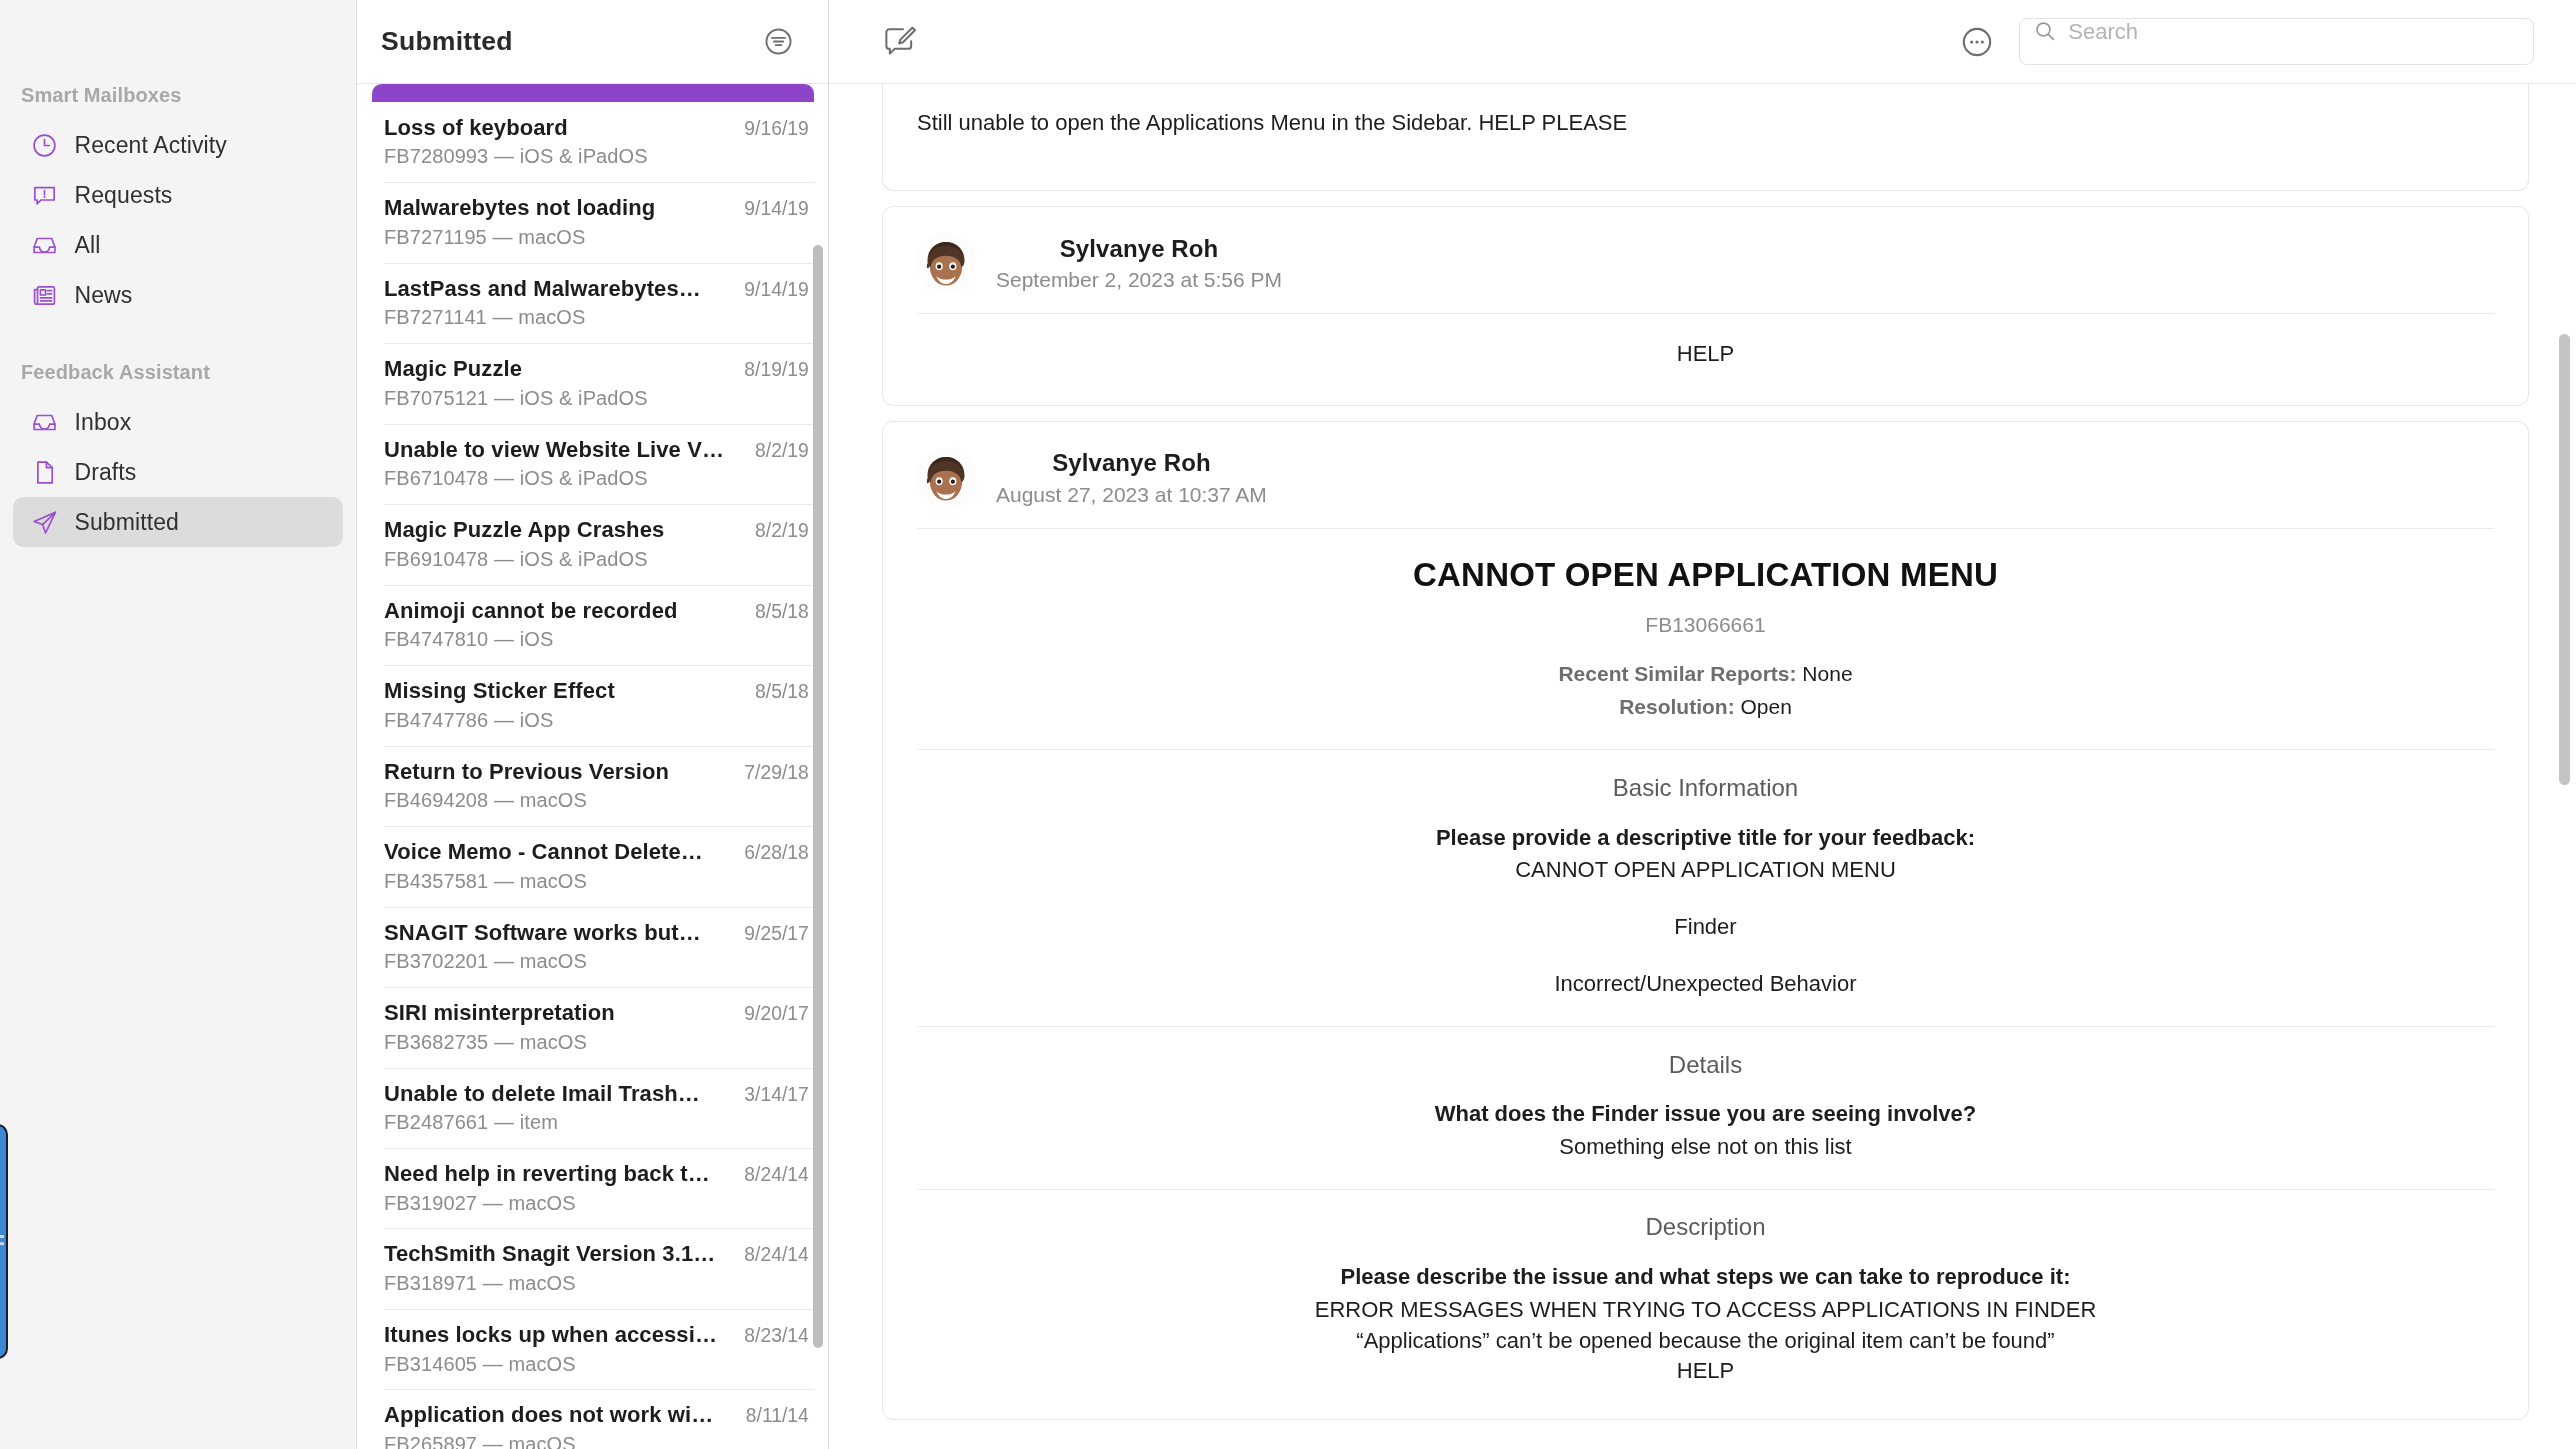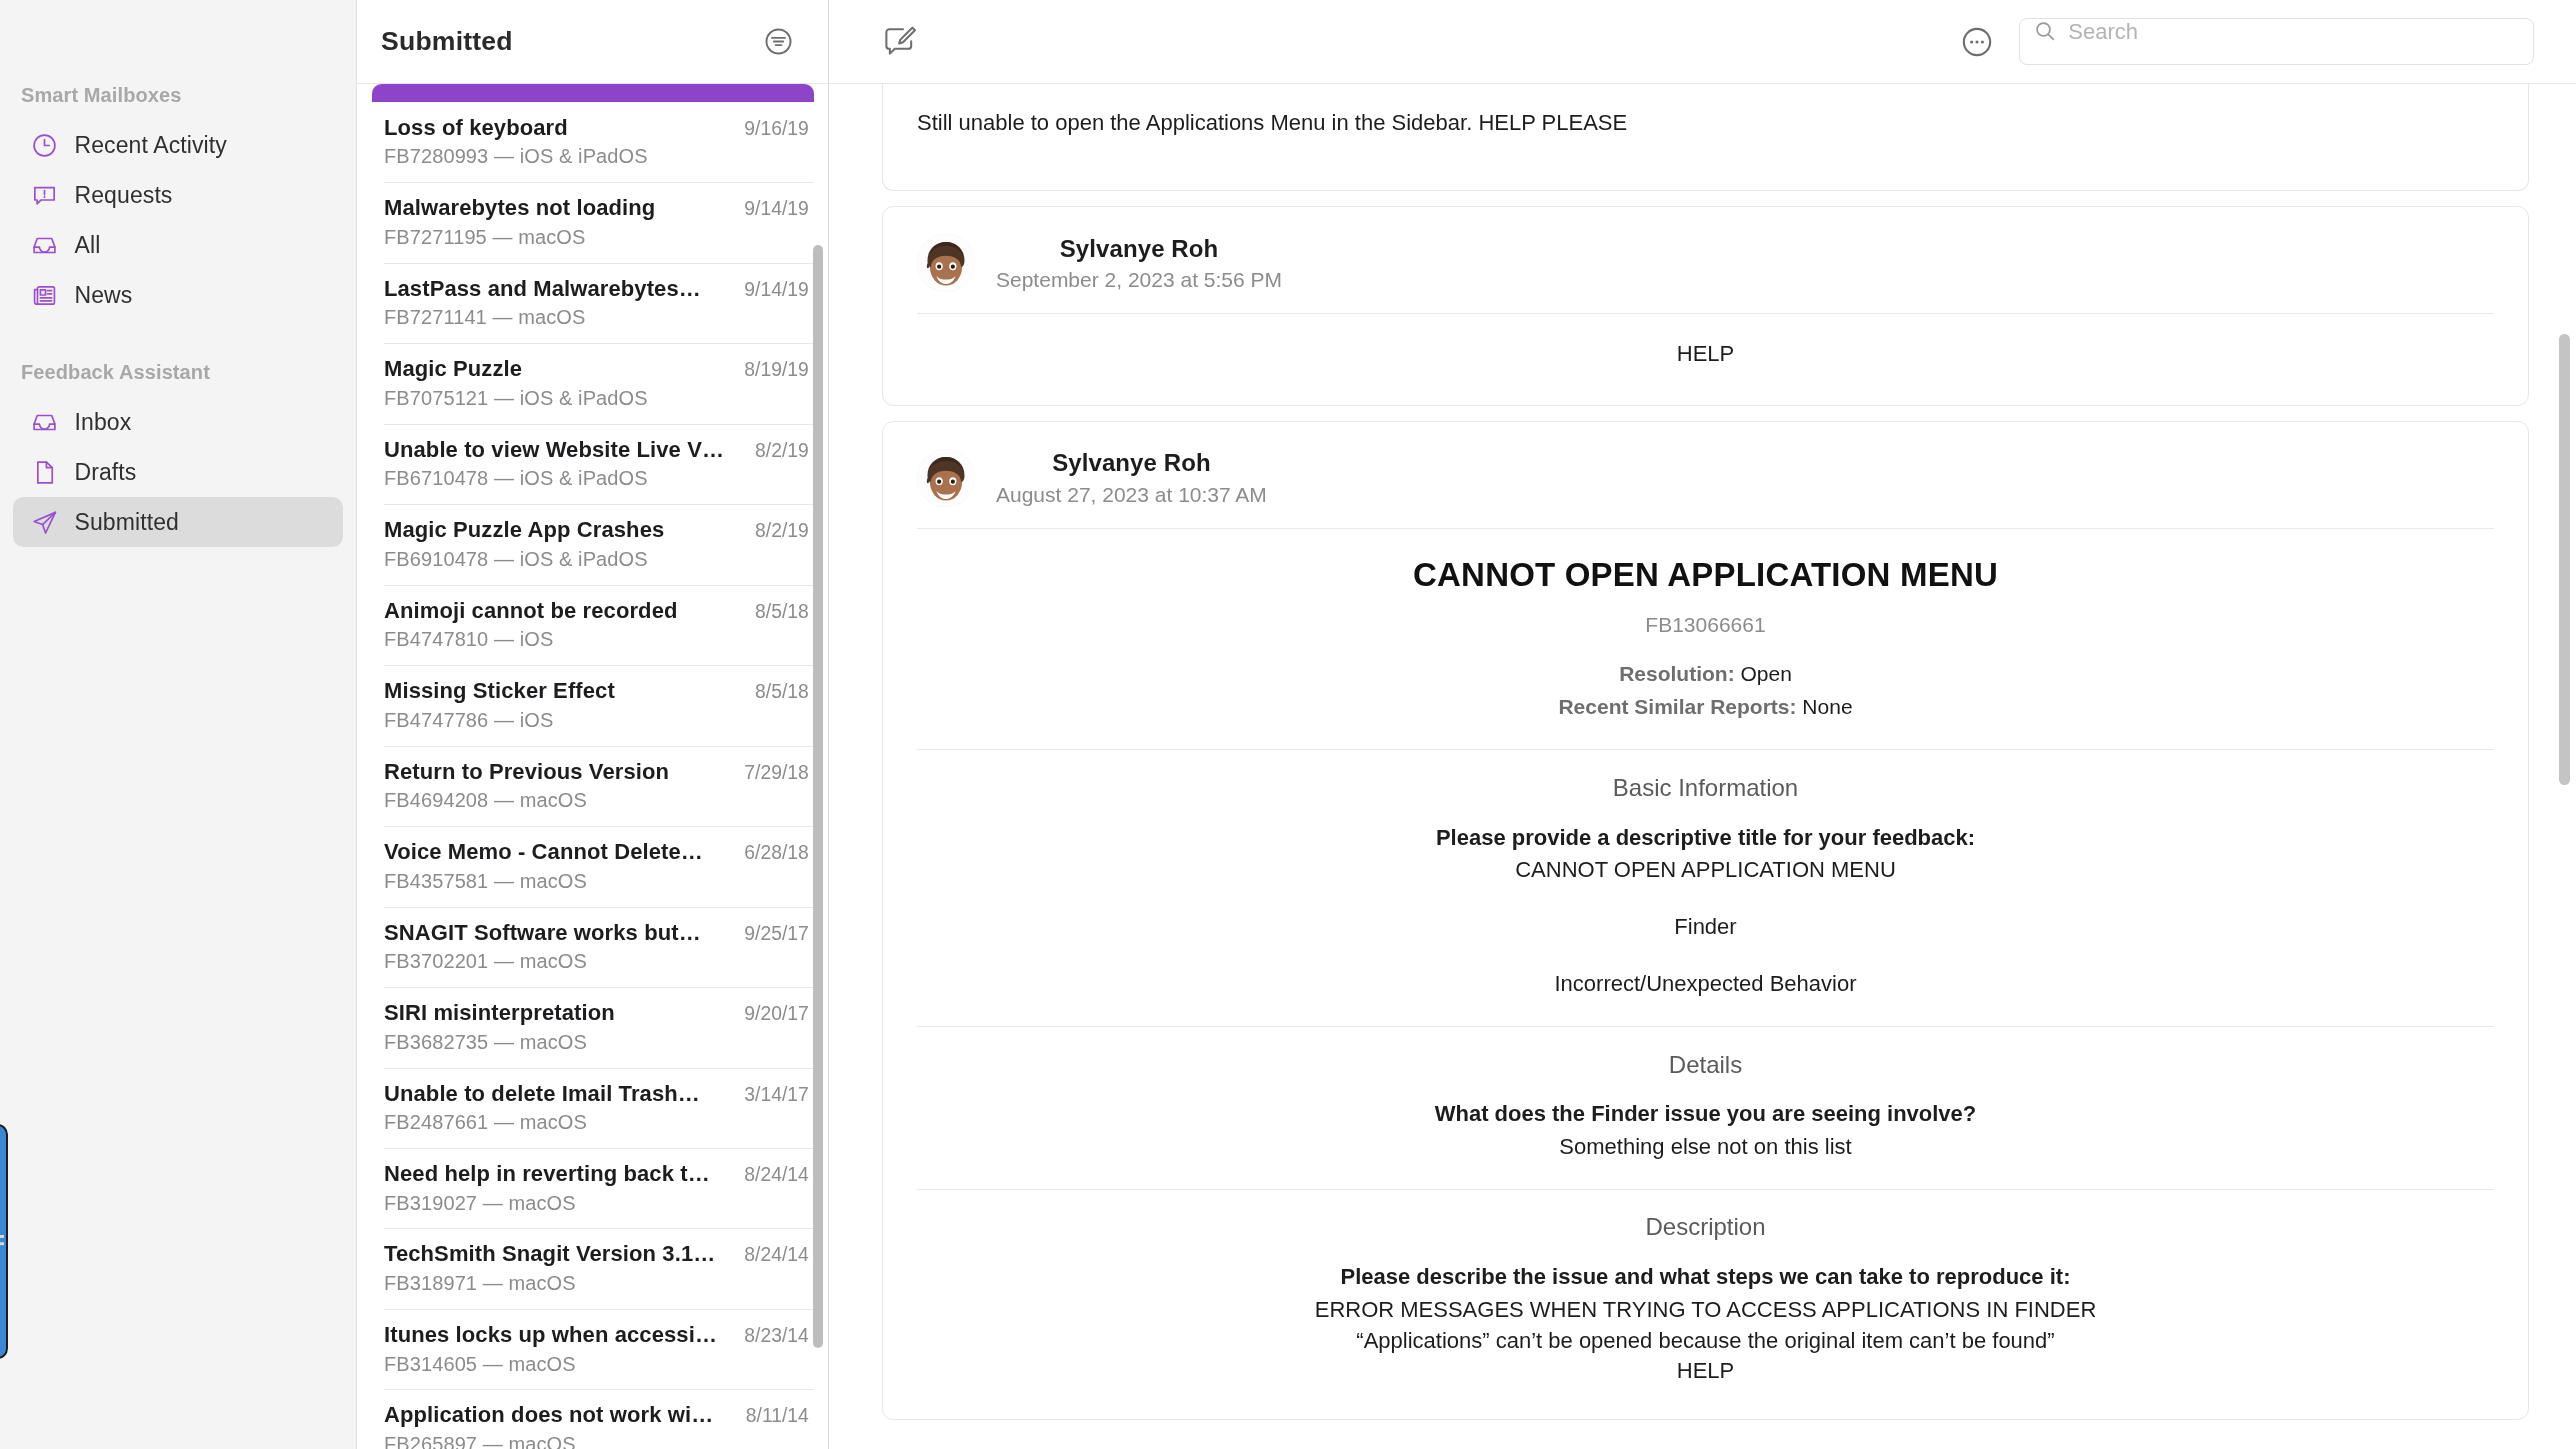--- a/index.html
+++ b/index.html
@@ -355,21 +355,21 @@
               <div class="msg-title">SIRI misinterpretation</div>
               <div class="msg-date">9/20/17</div>
             </div>
             <div class="msg-sub">FB3682735 — macOS</div>
           </div>
           <div class="msg-row">
             <div class="msg-top">
               <div class="msg-title">Unable to delete Imail Trash…</div>
               <div class="msg-date">3/14/17</div>
             </div>
-            <div class="msg-sub">FB2487661 — macOS</div>
+            <div class="msg-sub">FB2487661 — item</div>
           </div>
           <div class="msg-row">
             <div class="msg-top">
               <div class="msg-title">Need help in reverting back t…</div>
               <div class="msg-date">8/24/14</div>
             </div>
             <div class="msg-sub">FB319027 — macOS</div>
           </div>
           <div class="msg-row">
             <div class="msg-top">
@@ -482,22 +482,22 @@
             <div class="msg-meta-name">Sylvanye Roh</div>
             <div class="msg-meta-date">August 27, 2023 at 10:37 AM</div>
           </div>
         </div>
         <div class="card-divider"></div>
 
         <div class="card-body" style="padding-top:27px;">
           <div class="fb-title">CANNOT OPEN APPLICATION MENU</div>
           <div class="fb-id">FB13066661</div>
           <div class="fb-kv">
+            <div><b>Recent Similar Reports:</b> <span>None</span></div>
             <div><b>Resolution:</b> <span>Open</span></div>
-            <div><b>Recent Similar Reports:</b> <span>None</span></div>
           </div>
 
           <div id="report-sections">
               <div class="section-rule"></div>
               <div class="section-head">Basic Information</div>
               <div class="q">Please provide a descriptive title for your feedback:</div>
               <div class="a">CANNOT OPEN APPLICATION MENU</div>
               <div class="a">Finder</div>
               <div class="a last">Incorrect/Unexpected Behavior</div>
               <div class="section-rule"></div>

